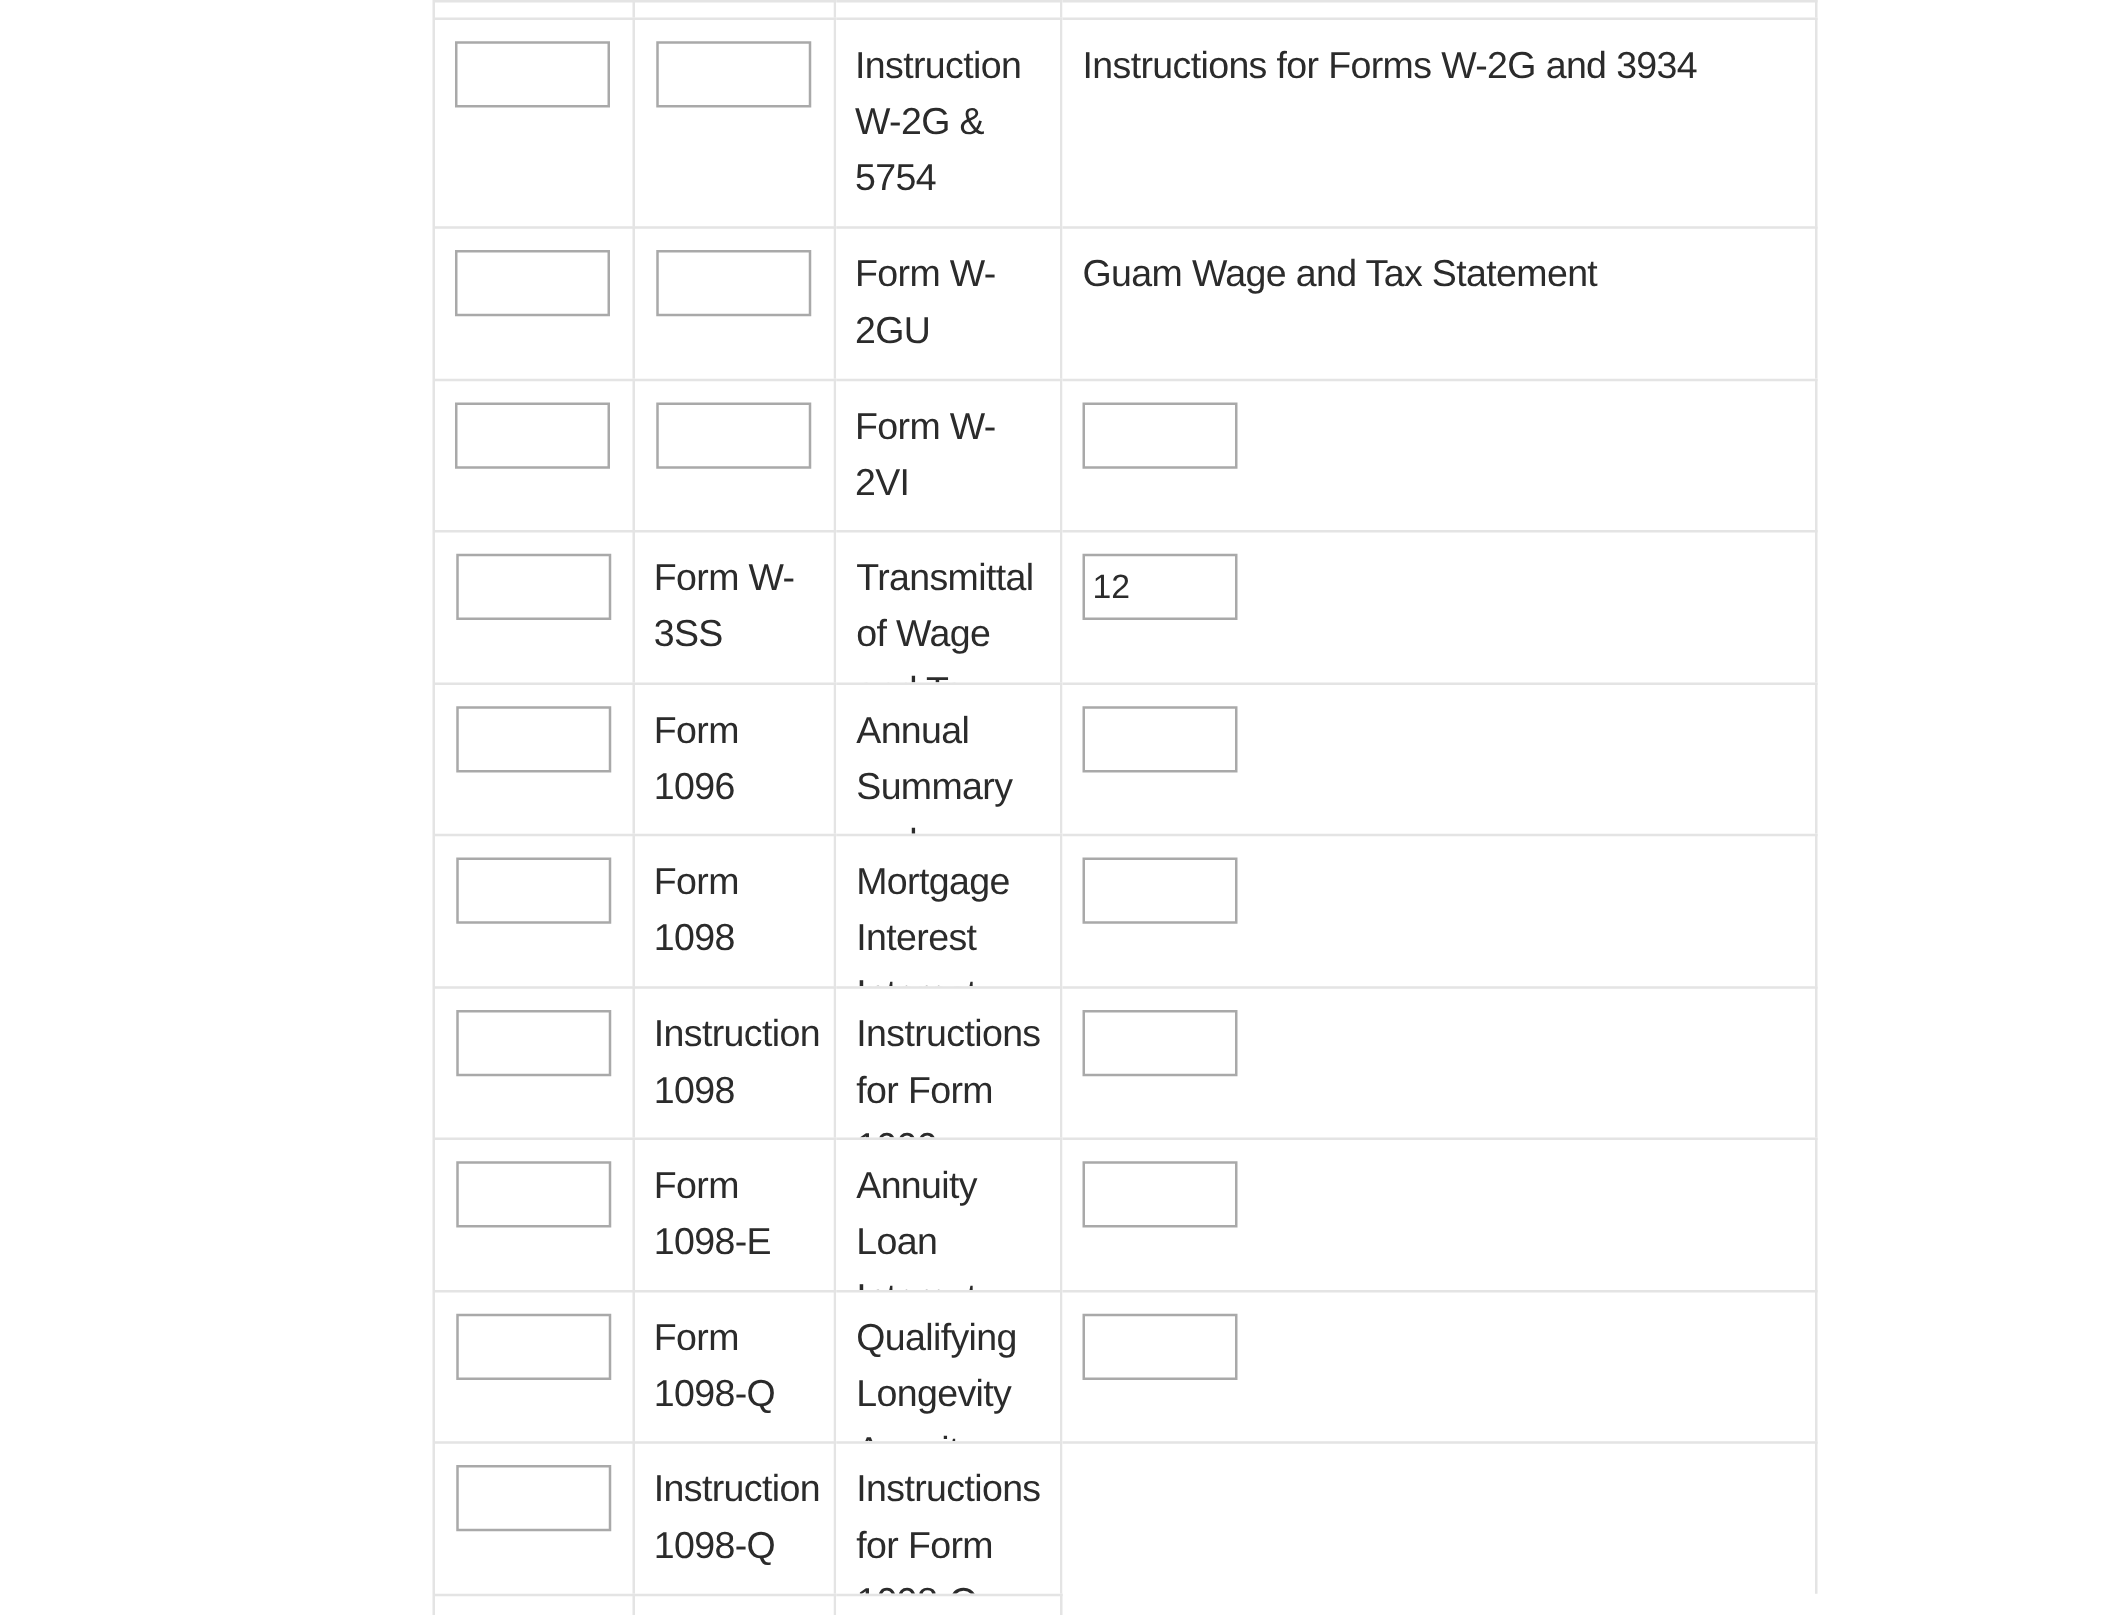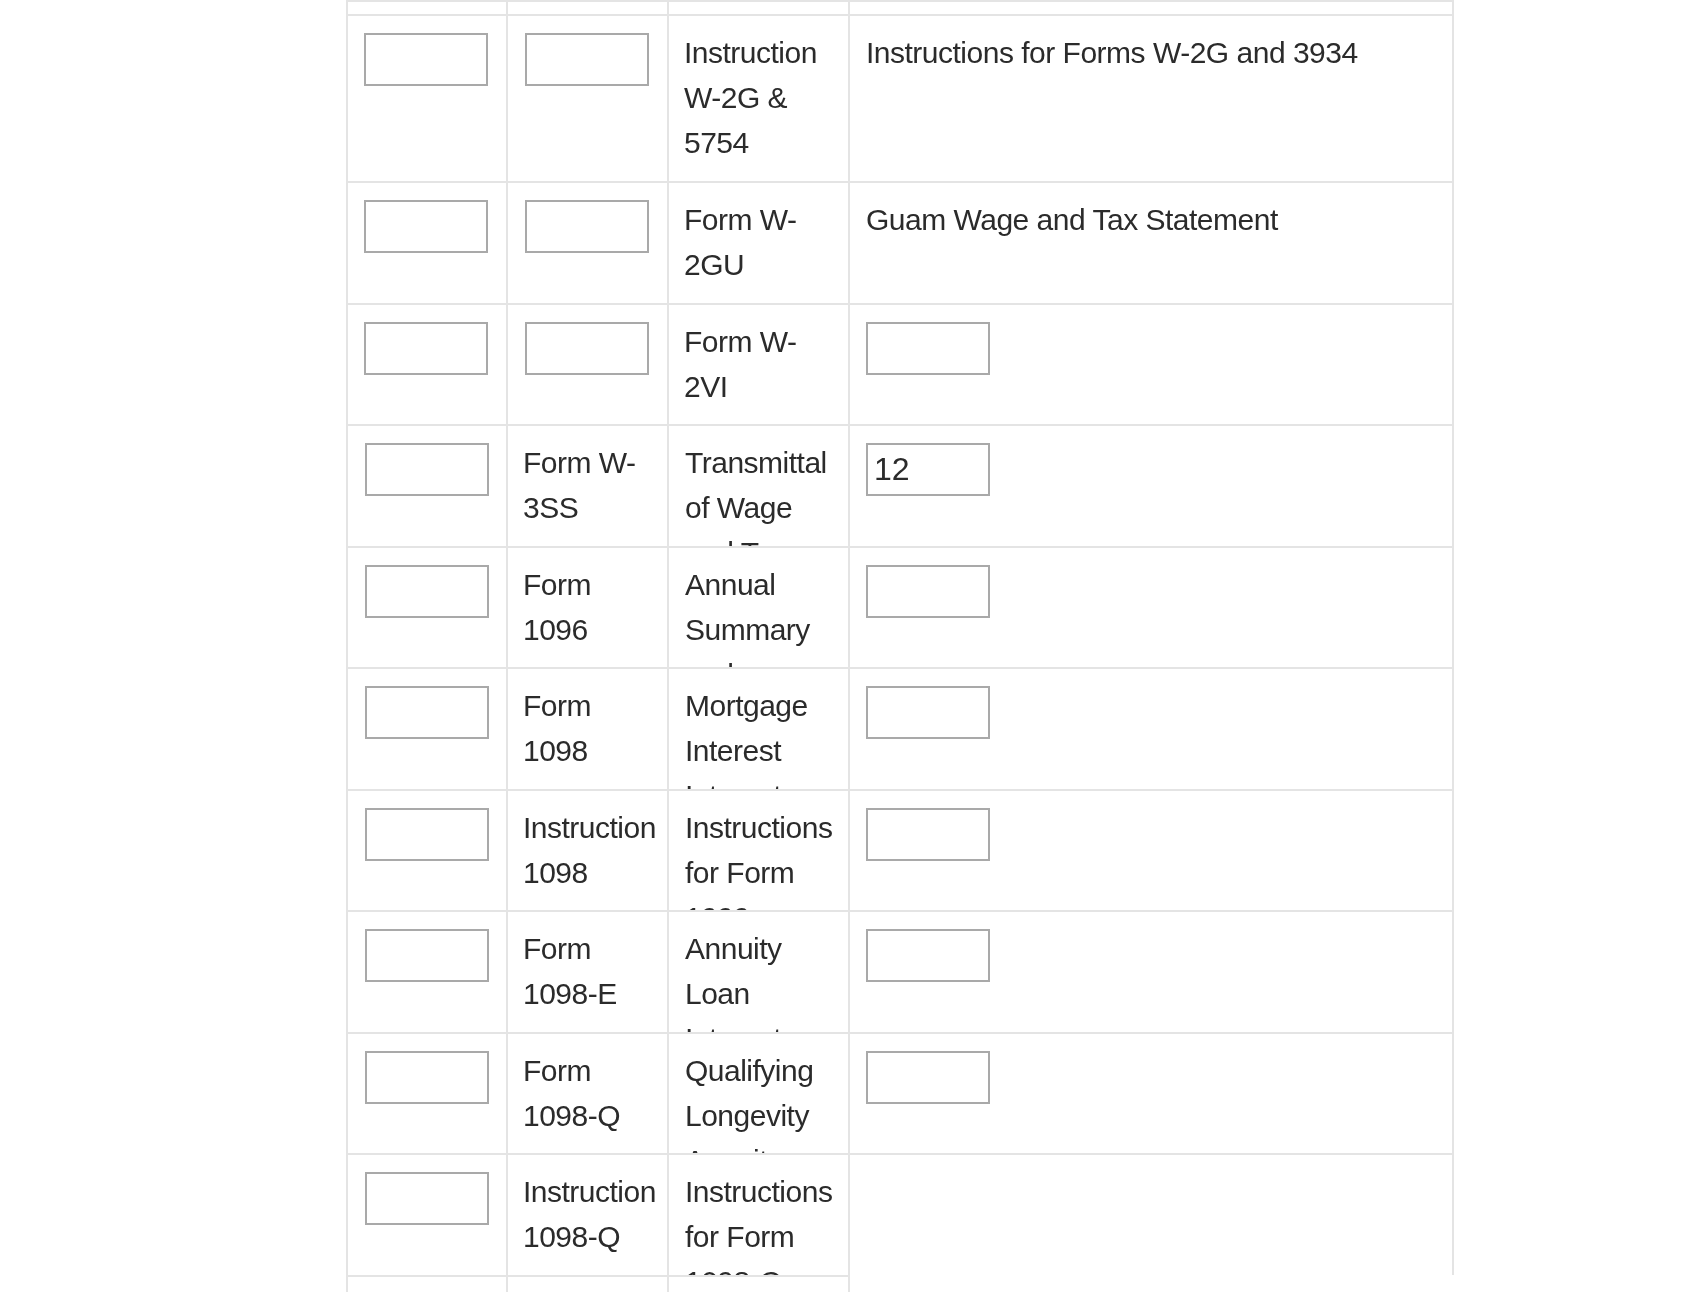--- a/index.html
+++ b/index.html
@@ -46,21 +46,21 @@
     display: block;
     margin: 17px 0 0 16px;
     width: 124px;
     height: 53px;
     box-sizing: border-box;
     border: 2px solid #a9a9a9;
     border-radius: 0;
     background: #ffffff;
     padding: 0 6px;
     font-family: "Liberation Sans", sans-serif;
-    font-size: 32px;
+    font-size: 27px;
     color: #2b2b2b;
     outline: none;
   }
   .c-qty2 .qty { margin-left: 17px; }
 </style>
 </head>
 <body>
 
 <div class="order-table">
 

